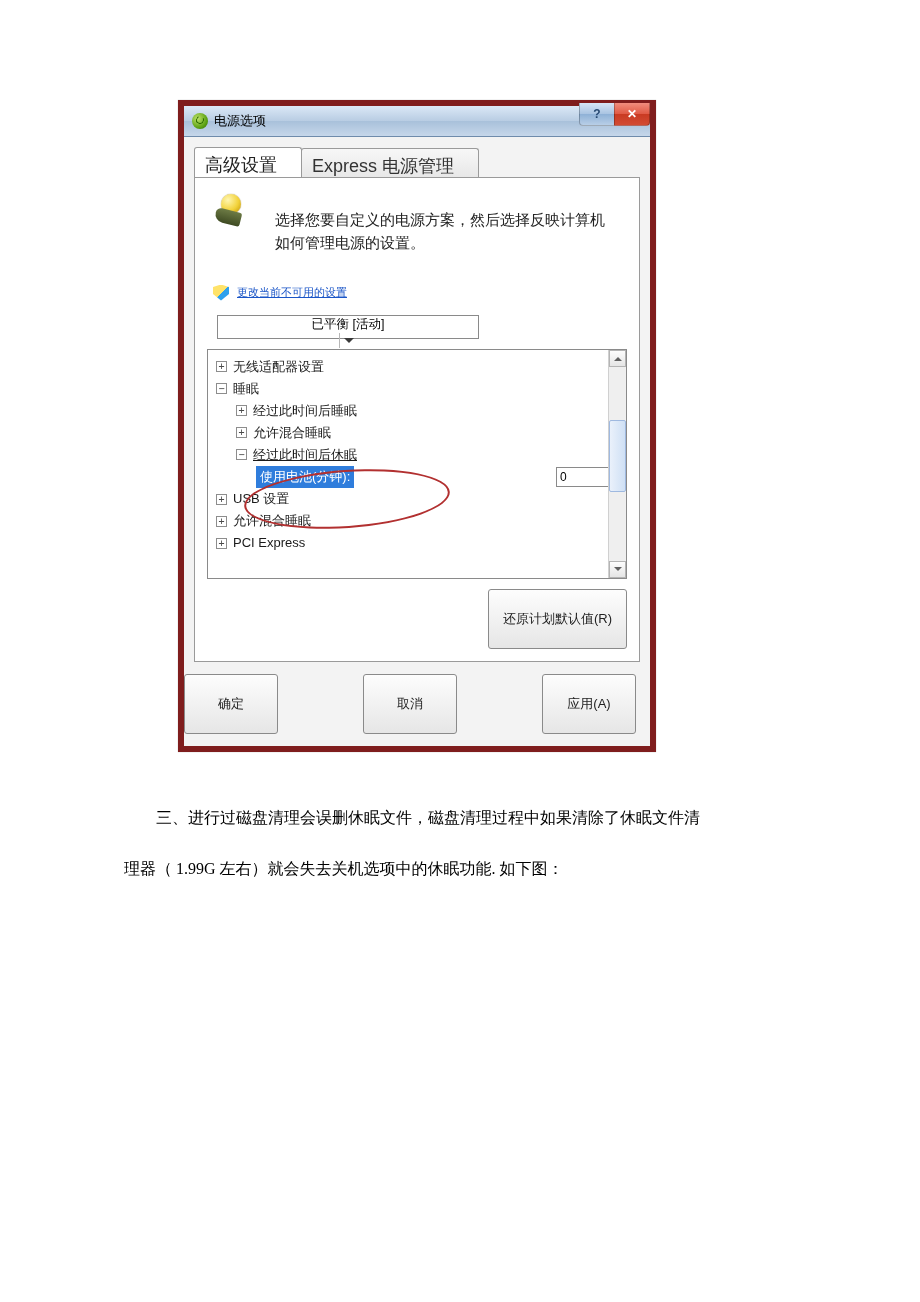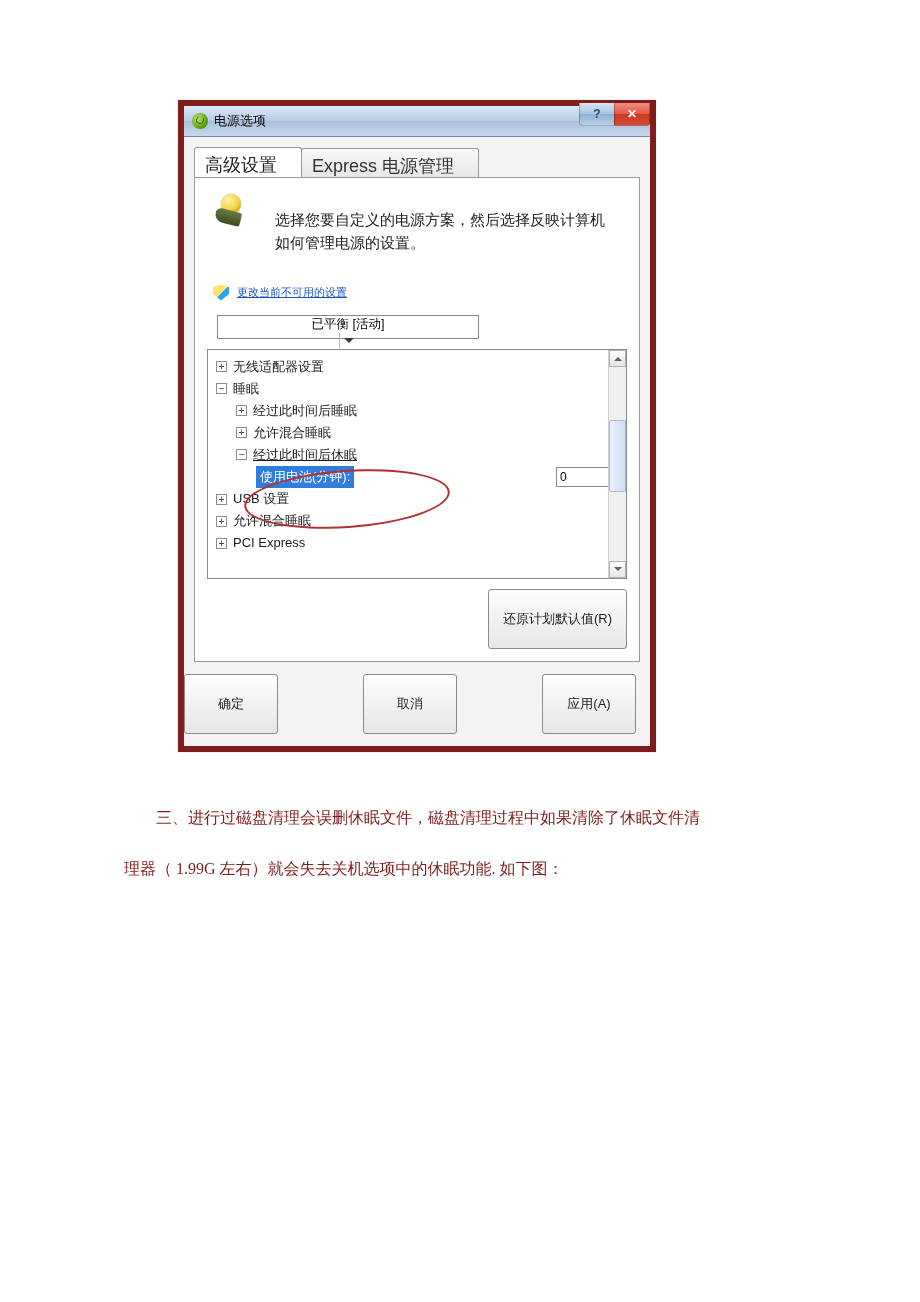--- a/index.html
+++ b/index.html
@@ -242,21 +242,21 @@
     display:flex; justify-content:space-between; gap:12px;
     padding:12px 14px 0 0;
     background:#f3f3f3;
   }
   .dlg-buttons .btn{ min-width:64px; }
 
   
   .body-text {
     margin: 40px 124px 0 124px;
     font-family: "SimSun", serif;
-    font-size: 16px; color:#7f1d1d;
+    font-size: 16px; color:#000000;
     line-height: 3.2;
     text-align: justify;
   }
   .body-text .p1{ text-indent: 2em; margin:0;}
   .body-text .p2{ margin:0;}
 </style>
 </head>
 <body>
 
 <div class="page">

